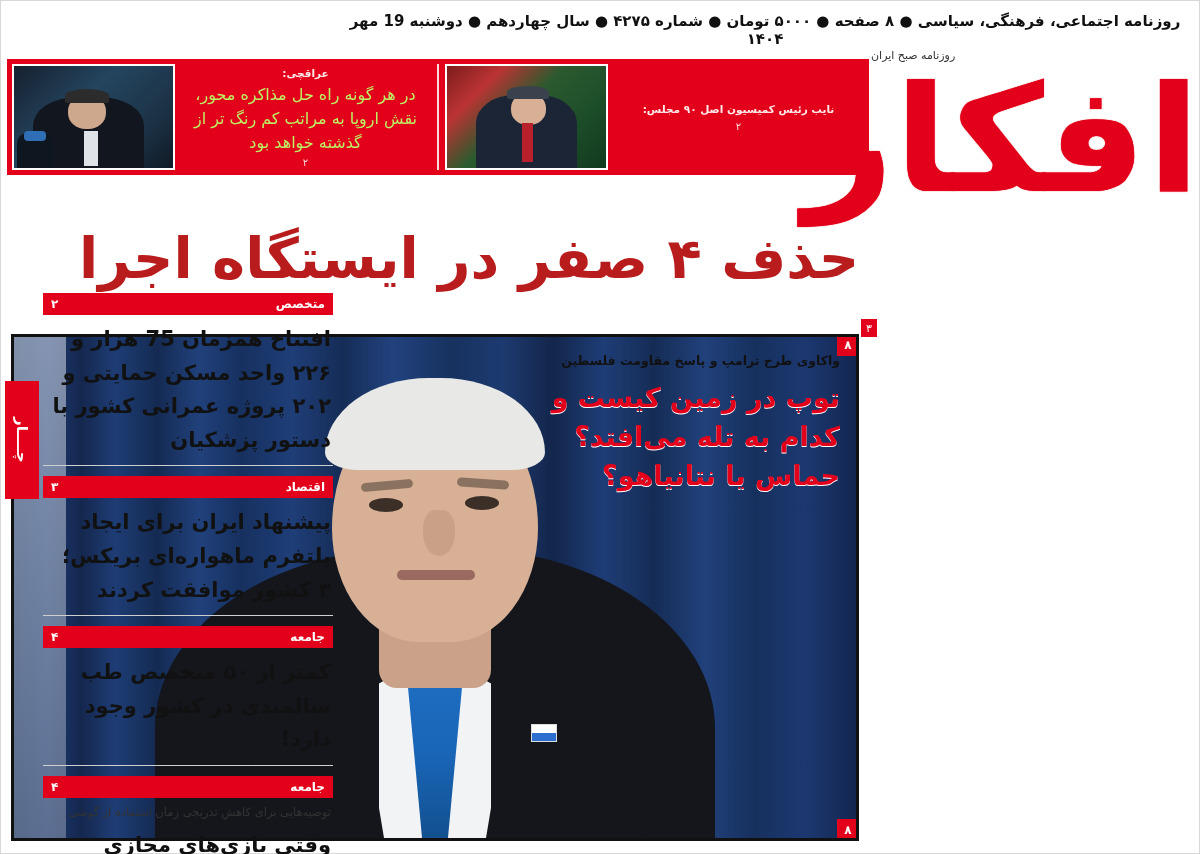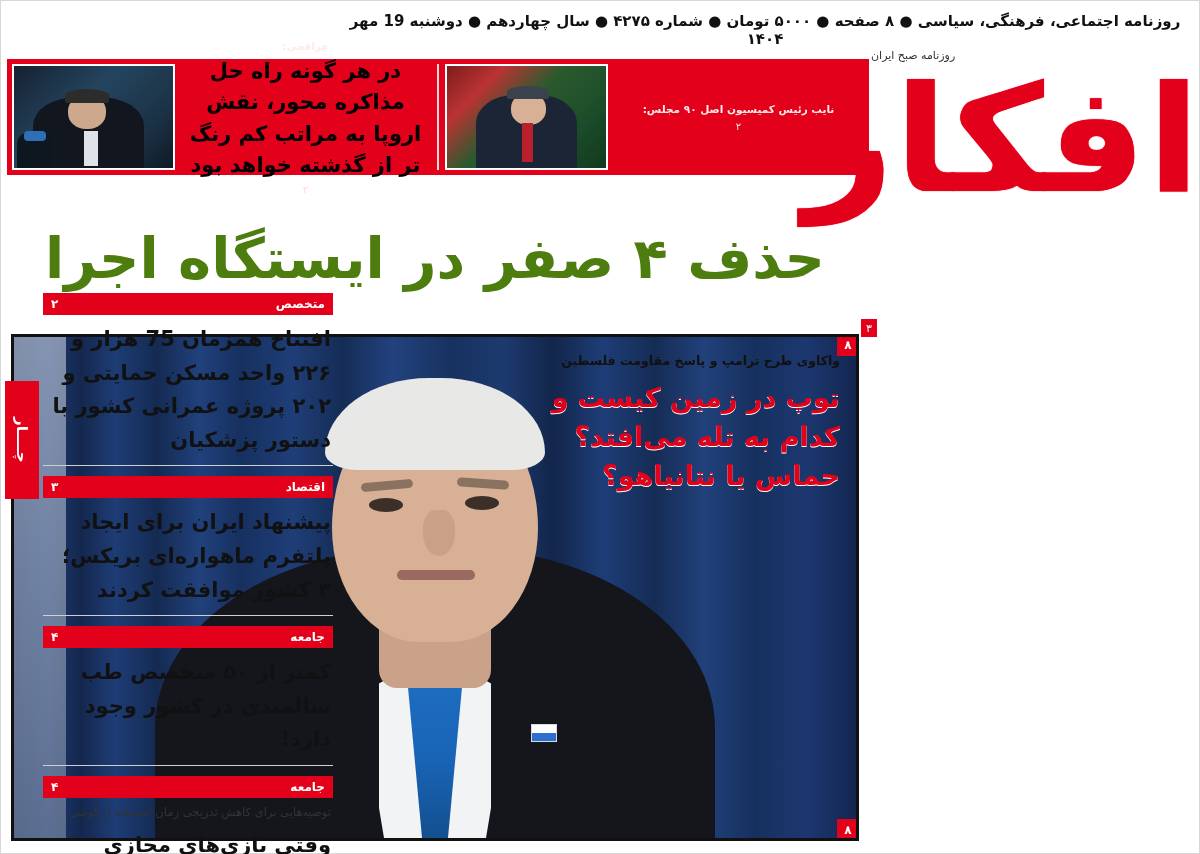--- a/index.html
+++ b/index.html
@@ -90,24 +90,24 @@
     text-align: center;
     padding-right: 2px;
   }
   .teaser-kicker {
     font-size: 10.5px;
     font-weight: bold;
     margin-bottom: 4px;
     color: #ffe9ea;
   }
   .teaser-title {
-    font-size: 21px;
-    font-weight: bold;
+    font-size: 16px;
+    font-weight: normal;
     line-height: 1.5;
-    color: #000000;
+    color: #bef264;
   }
   .teaser-page {
     font-size: 10px;
     color: #ffd9dc;
     margin-top: 2px;
   }
   .divider-v {
     width: 2px; background: #fff; opacity: .85;
   }
 
@@ -116,24 +116,24 @@
     position: absolute;
     top: 196px; right: 340px; left: 10px;
     text-align: center;
     font-size: 18px;
     color: #6d6d6d;
     direction: rtl;
   }
   .lead-headline {
     position: absolute;
     top: 226px; right: 340px; left: 10px;
-    text-align: center;
+    text-align: right;
     font-size: 56px;
     font-weight: bold;
-    color: #4d7c0f;
+    color: #b91c1c;
     direction: rtl;
     line-height: 1.15;
     letter-spacing: -1px;
   }
 
   
   .photo-block {
     position: absolute;
     top: 333px; right: 340px; left: 10px; bottom: 12px;
     border: 3px solid #111;

